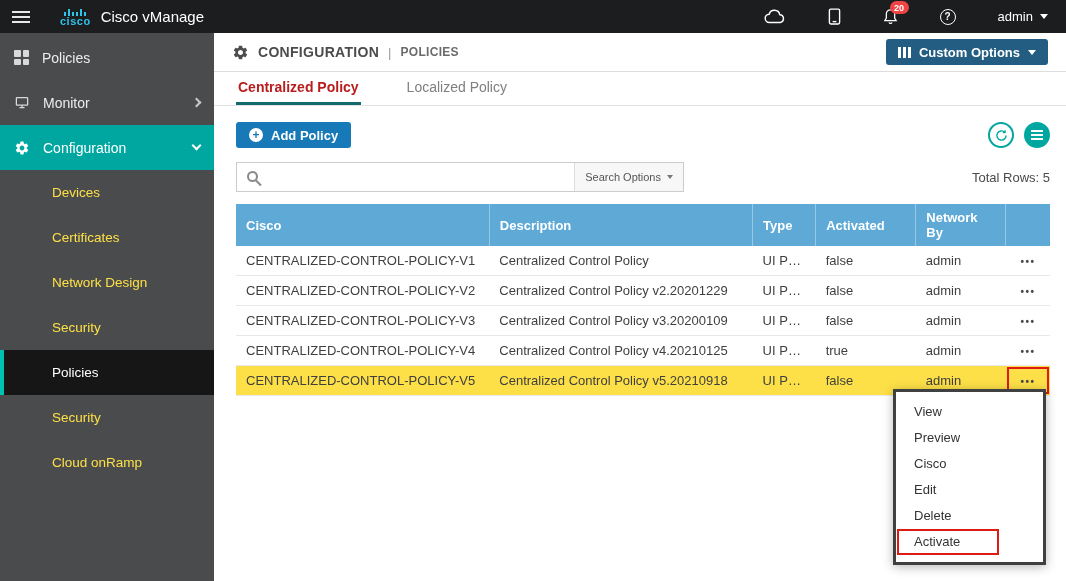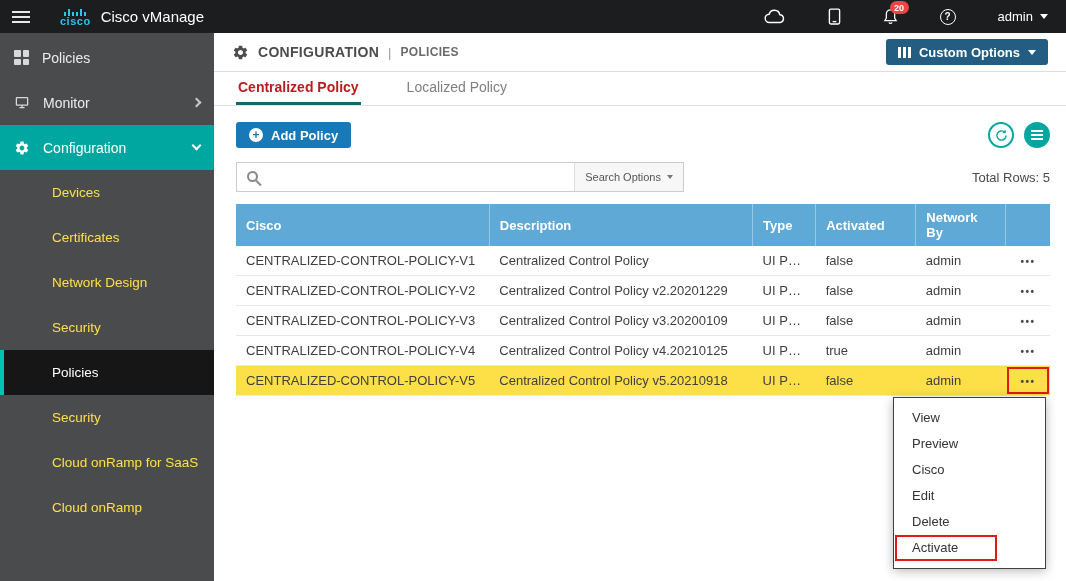--- a/index.html
+++ b/index.html
@@ -108,21 +108,21 @@
   th:last-child { border-right:none; }
   td { font-size:13px; color:#3f3f3f; padding:7px 10px; border-bottom:1px solid #e8e8e8;
     white-space:nowrap; overflow:hidden; text-overflow:ellipsis; background:#fff; }
   tr.hl td { background:#fde047; }
   td.actions { position:relative; text-align:center; padding:7px 4px; }
   .ellipsis-btn { letter-spacing:1.5px; color:#4a4a4a; font-size:10px; font-weight:bold; cursor:pointer; }
   .ellipsis-btn::before { content:"•••"; }
   .red-outline { position:absolute; inset:1px; border:2px solid #dd1b14; pointer-events:none; }
 
   .context-menu { position:absolute; left:893px; top:389px; width:153px; background:#fff;
-    border:1px solid #404040; box-shadow:0 2px 10px rgba(0,0,0,.28); padding:7px 0; z-index:20;margin-top:8px; }
+    border:3px solid #404040; box-shadow:0 2px 10px rgba(0,0,0,.28); padding:7px 0; z-index:20; }
   .menu-item { padding:5px 18px; font-size:13px; color:#333; cursor:pointer; position:relative; line-height:16px; }
   .red-outline-menu { position:absolute; left:1px; top:0; width:102px; height:100%;
     border:2px solid #dd1b14; pointer-events:none; }
 </style>
 </head>
 <body>
 
 <div class="topbar">
   <div class="tb-left">
     <span class="hamburger"></span>
@@ -207,23 +207,20 @@
         <span>Network Design</span>
       </div>
     <div class="sub-item">
         <span>Security</span>
       </div>
     <div class="sub-item active">
         <span>Policies</span>
       </div>
     <div class="sub-item">
         <span>Security</span>
-      </div>
-    <div class="sub-item">
-        <span>Cloud onRamp for SaaS</span>
       </div>
     <div class="sub-item">
         <span>Cloud onRamp</span>
       </div>
   </aside>
 
   <main>
     <div class="page-header">
       <span class="ph-gear">
         <svg width="17" height="17" viewBox="0 0 24 24">

